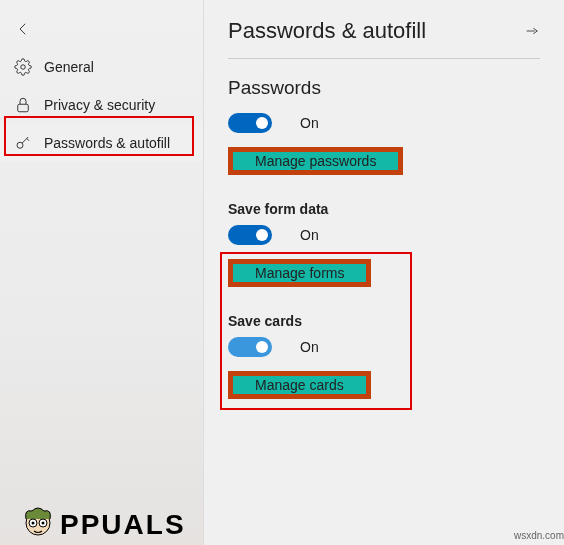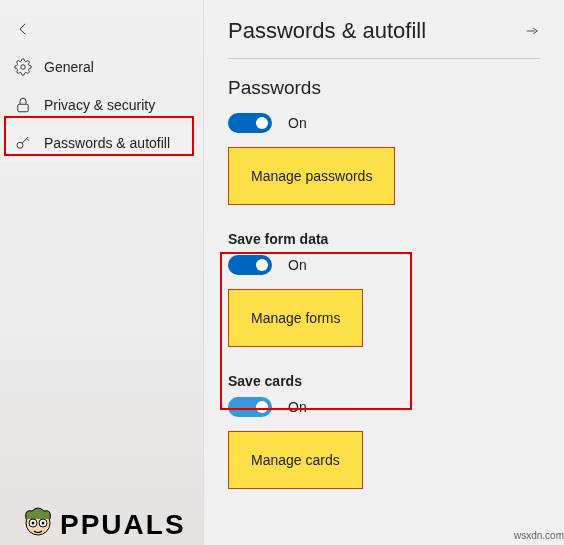--- a/index.html
+++ b/index.html
@@ -84,21 +84,21 @@
     }
     .setting-label {
       font-size: 14px;
       font-weight: 600;
       color: #222;
       margin-bottom: 8px;
     }
     .toggle-row {
       display: flex;
       align-items: center;
-      gap: 16px;
+      gap: 28px;
       margin-bottom: 14px;
     }
     .toggle {
       width: 44px;
       height: 20px;
       border-radius: 10px;
       background: #0067c0;
       position: relative;
       cursor: pointer;
     }
@@ -108,23 +108,23 @@
       width: 12px;
       height: 12px;
       border-radius: 50%;
       background: #fff;
       top: 4px;
       right: 4px;
     }
     .toggle-state { font-size: 14px; color: #222; }
     .manage-btn {
       display: inline-block;
-      background: #fde047;
-      border: 1px solid #c2410c;
-      padding: 20px 22px;
+      background: #14b8a6;
+      border: 5px solid #c2410c;
+      padding: 1px 22px;
       font-size: 14px;
       color: #222;
       cursor: pointer;
       margin-bottom: 22px;
     }
     .autofill-highlight {
       position: absolute;
       border: 2px solid #e00000;
       left: 16px;
       top: 252px;

